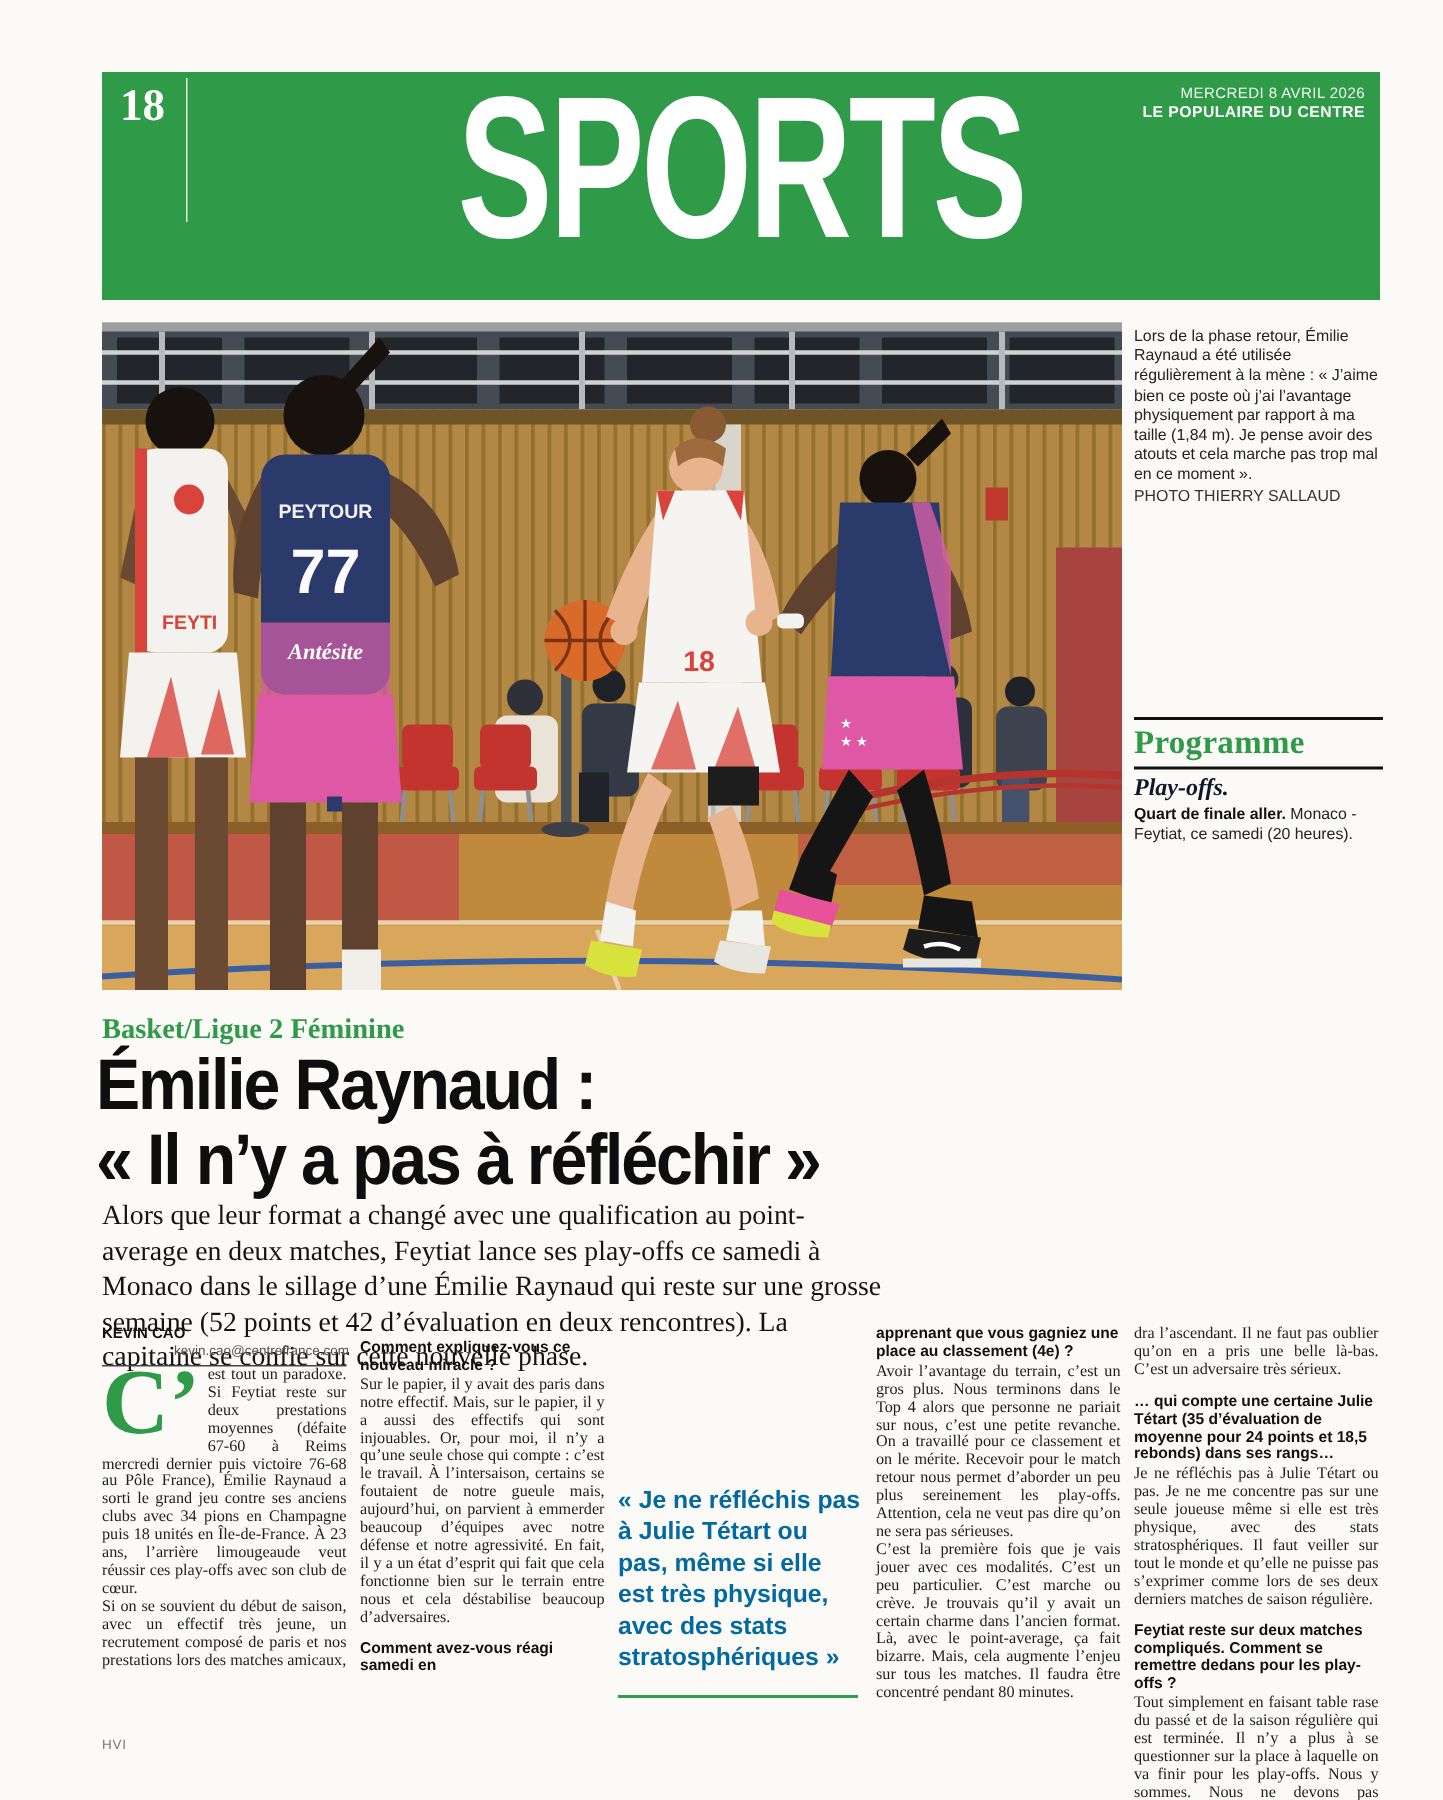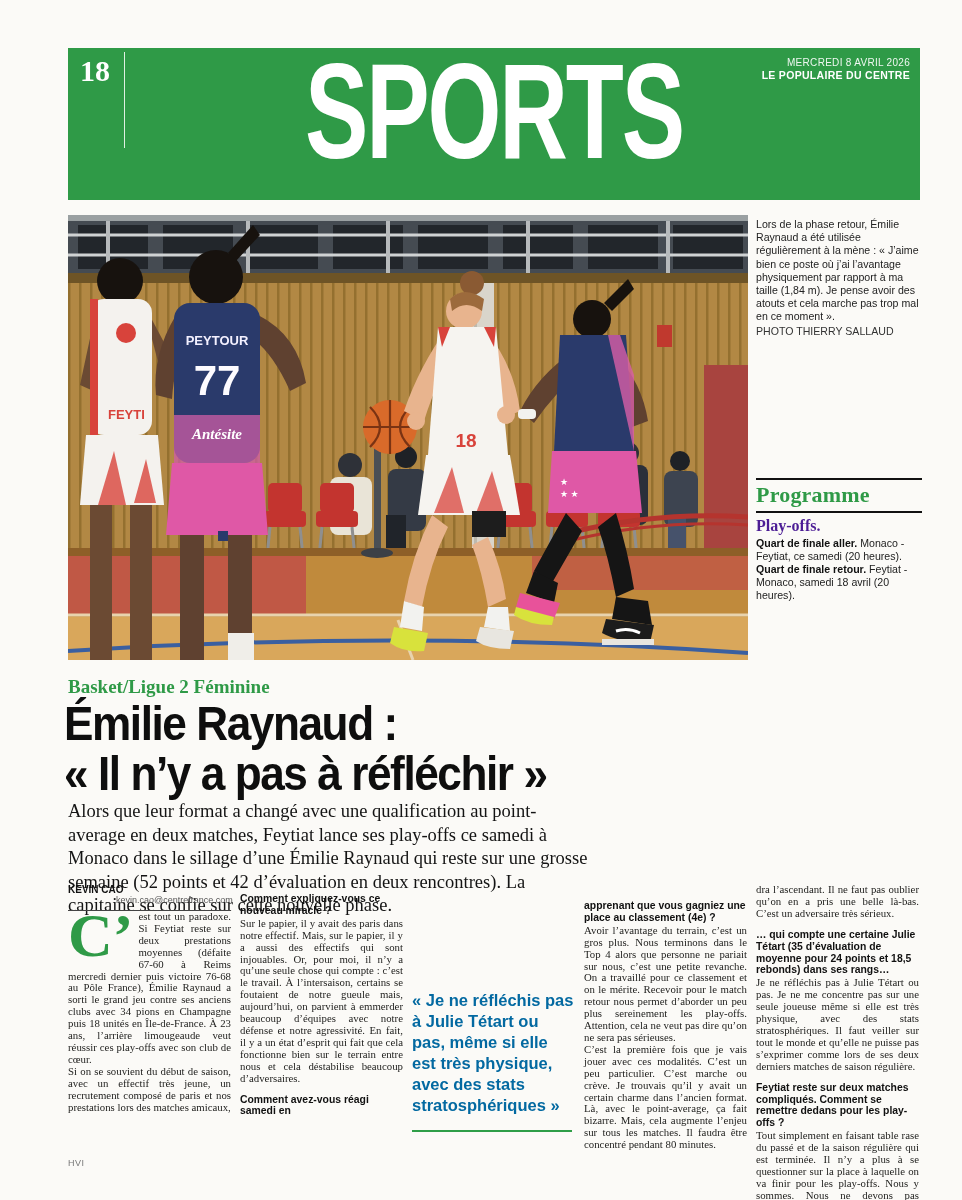--- a/index.html
+++ b/index.html
@@ -47,22 +47,23 @@
   }
   .caption .credit{margin-top:1px;color:#333;}
   .programme{left:756px;top:478px;width:166px;}
   .programme .rule-heavy{height:2px;background:#111;}
   .programme .title{
     font-family:"Liberation Serif",serif;font-weight:bold;color:#2f9a47;
     font-size:22px;padding:2px 0 3px 0;letter-spacing:.2px;
   }
   .programme .rule-thin{height:1.5px;background:#111;}
   .programme .subhead{
-    font-family:"Liberation Serif",serif;font-weight:bold;font-size:16px;color:#4c1d95;
+    font-family:"Liberation Serif",serif;font-weight:bold;font-size:16px;color:#0f172a;
     padding:4px 0 2px 0;
+    font-style:italic;
   }
   .programme .item{
     font-family:"Liberation Sans",sans-serif;font-size:10.6px;line-height:13px;color:#222;
   }
   .programme .item b{font-weight:bold;color:#111;}
 
   
   .kicker{
     left:68px;top:676px;
     font-family:"Liberation Serif",serif;font-weight:bold;color:#2f9a47;font-size:19px;
@@ -320,21 +321,20 @@
   <span>Lors de la phase retour, Émilie Raynaud a été utilisée régulièrement à la mène : « J’aime bien ce poste où j’ai l’avantage physiquement par rapport à ma taille (1,84 m). Je pense avoir des atouts et cela marche pas trop mal en ce moment ».</span>
   <div class="credit">PHOTO THIERRY SALLAUD</div>
 </div>
 
 <div class="abs programme">
   <div class="rule-heavy"></div>
   <div class="title">Programme</div>
   <div class="rule-thin"></div>
   <div class="subhead">Play-offs.</div>
   <div class="item"><b>Quart de finale aller.</b><span> Monaco - Feytiat, ce samedi (20 heures).</span></div>
-  <div class="item"><b>Quart de finale retour.</b><span> Feytiat - Monaco, samedi 18 avril (20 heures).</span></div>
 </div>
 
 <div class="abs kicker">Basket/Ligue 2 Féminine</div>
 
 <div class="abs headline">
   <div>Émilie Raynaud :</div>
   <div>« Il n’y a pas à réfléchir »</div>
 </div>
 
 <div class="abs lead">Alors que leur format a changé avec une qualification au point-average en deux matches, Feytiat lance ses play-offs ce samedi à Monaco dans le sillage d’une Émilie Raynaud qui reste sur une grosse semaine (52 points et 42 d’évaluation en deux rencontres). La capitaine se confie sur cette nouvelle phase.</div>
@@ -354,21 +354,21 @@
     <p class="body">Sur le papier, il y avait des paris dans notre effectif. Mais, sur le papier, il y a aussi des effectifs qui sont injouables. Or, pour moi, il n’y a qu’une seule chose qui compte : c’est le travail. À l’intersaison, certains se foutaient de notre gueule mais, aujourd’hui, on parvient à emmerder beaucoup d’équipes avec notre défense et notre agressivité. En fait, il y a un état d’esprit qui fait que cela fonctionne bien sur le terrain entre nous et cela déstabilise beaucoup d’adversaires.</p>
     <p class="q">Comment avez-vous réagi samedi en</p>
   </div>
 
   <div class="col colq">
     <div class="pullquote">« Je ne réfléchis pas à Julie Tétart ou pas, même si elle est très physique, avec des stats stratosphériques »</div>
     <div class="pullquote-rule"></div>
   </div>
 
   <div class="col col4">
-    <p class="q" style="margin-top:16px;">apprenant que vous gagniez une place au classement (4e) ?</p>
+    <p class="q" style="margin-top:0;">apprenant que vous gagniez une place au classement (4e) ?</p>
     <p class="body">Avoir l’avantage du terrain, c’est un gros plus. Nous terminons dans le Top 4 alors que personne ne pariait sur nous, c’est une petite revanche. On a travaillé pour ce classement et on le mérite. Recevoir pour le match retour nous permet d’aborder un peu plus sereinement les play-offs. Attention, cela ne veut pas dire qu’on ne sera pas sérieuses.</p>
     <p class="body">C’est la première fois que je vais jouer avec ces modalités. C’est un peu particulier. C’est marche ou crève. Je trouvais qu’il y avait un certain charme dans l’ancien format. Là, avec le point-average, ça fait bizarre. Mais, cela augmente l’enjeu sur tous les matches. Il faudra être concentré pendant 80 minutes.</p>
 
   </div>
 
   <div class="col col5">
     <p class="body" style="margin-top:0;">dra l’ascendant. Il ne faut pas oublier qu’on en a pris une belle là-bas. C’est un adversaire très sérieux.</p>
     <p class="q">… qui compte une certaine Julie Tétart (35 d’évaluation de moyenne pour 24 points et 18,5 rebonds) dans ses rangs…</p>
     <p class="body">Je ne réfléchis pas à Julie Tétart ou pas. Je ne me concentre pas sur une seule joueuse même si elle est très physique, avec des stats stratosphériques. Il faut veiller sur tout le monde et qu’elle ne puisse pas s’exprimer comme lors de ses deux derniers matches de saison régulière.</p>
     <p class="q">Feytiat reste sur deux matches compliqués. Comment se remettre dedans pour les play-offs ?</p>

